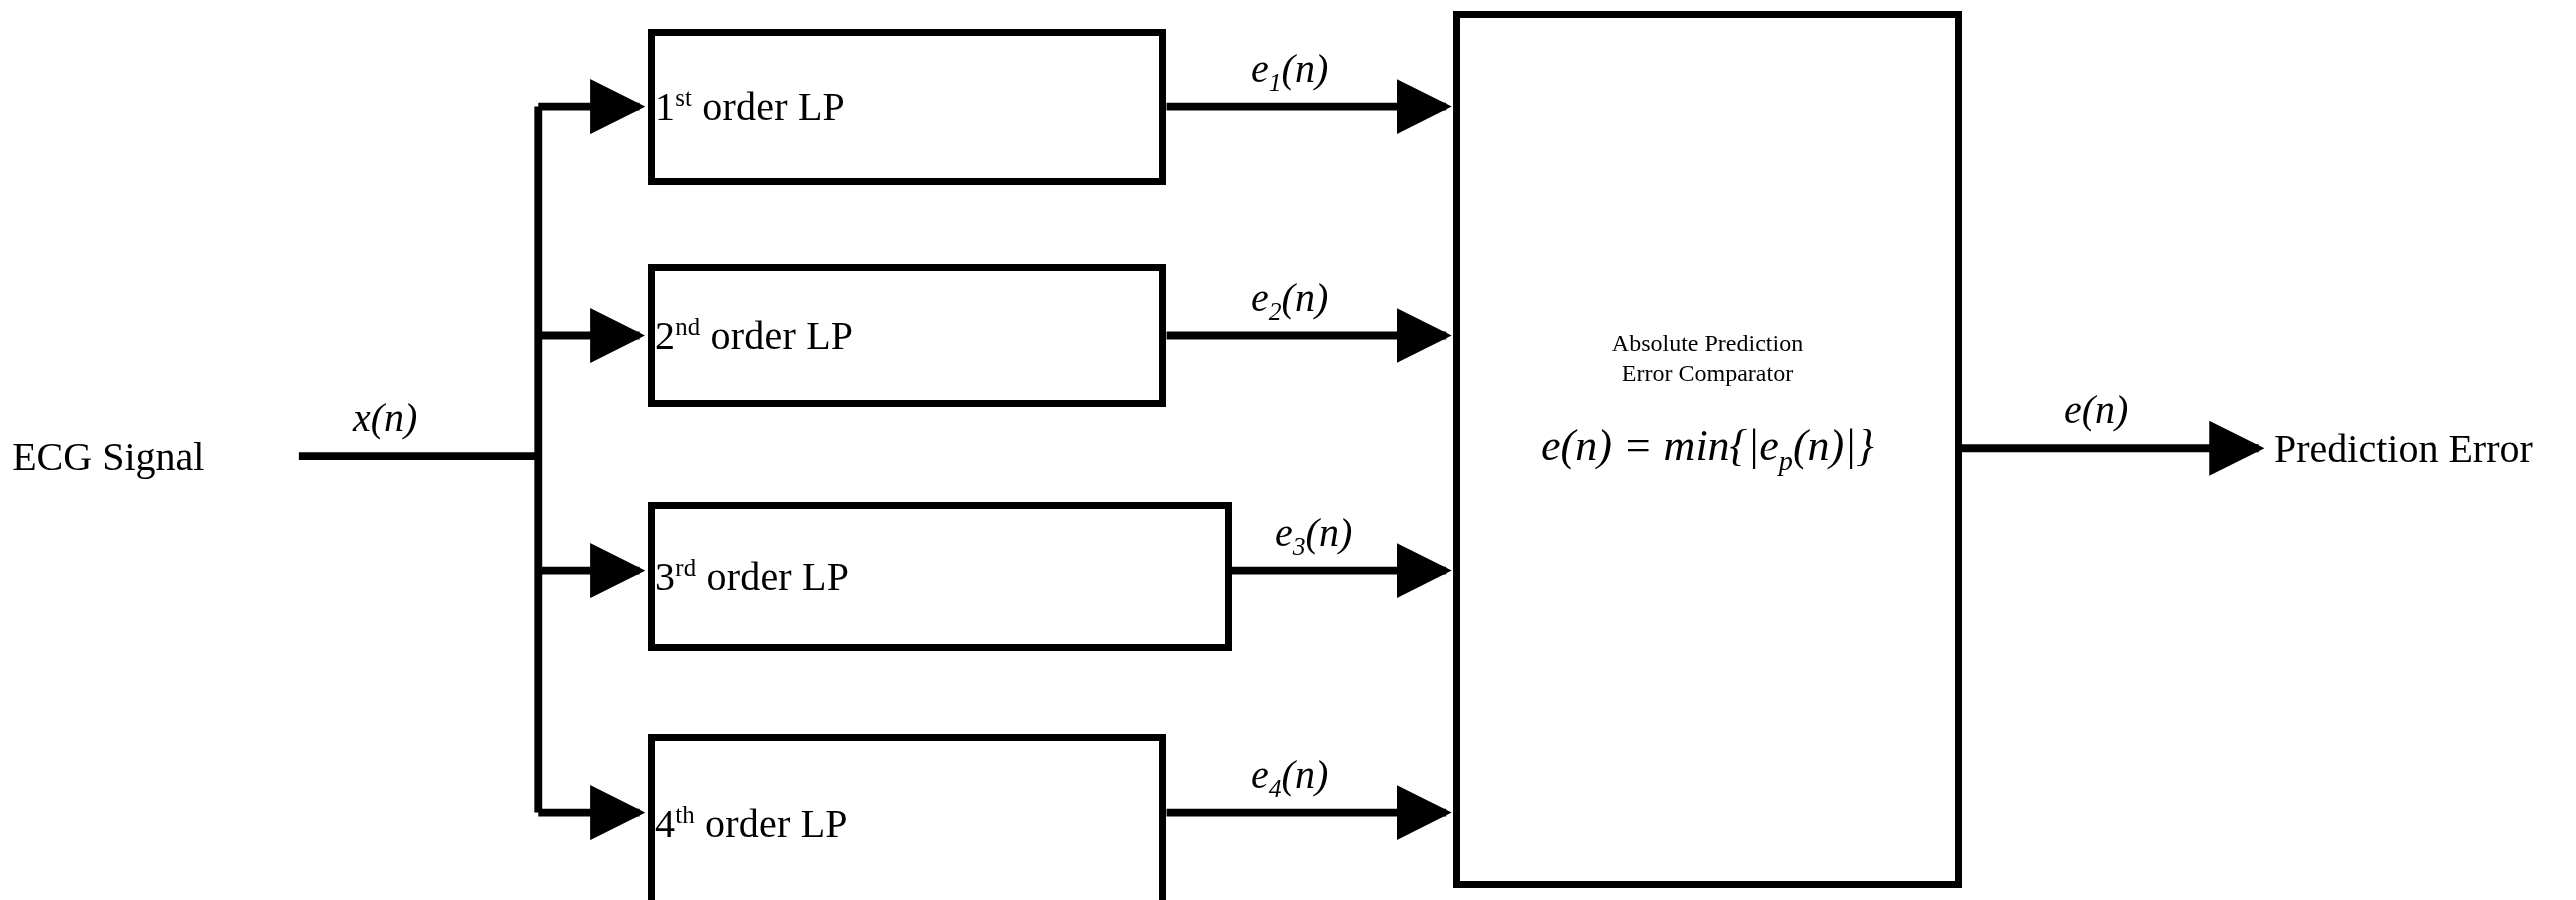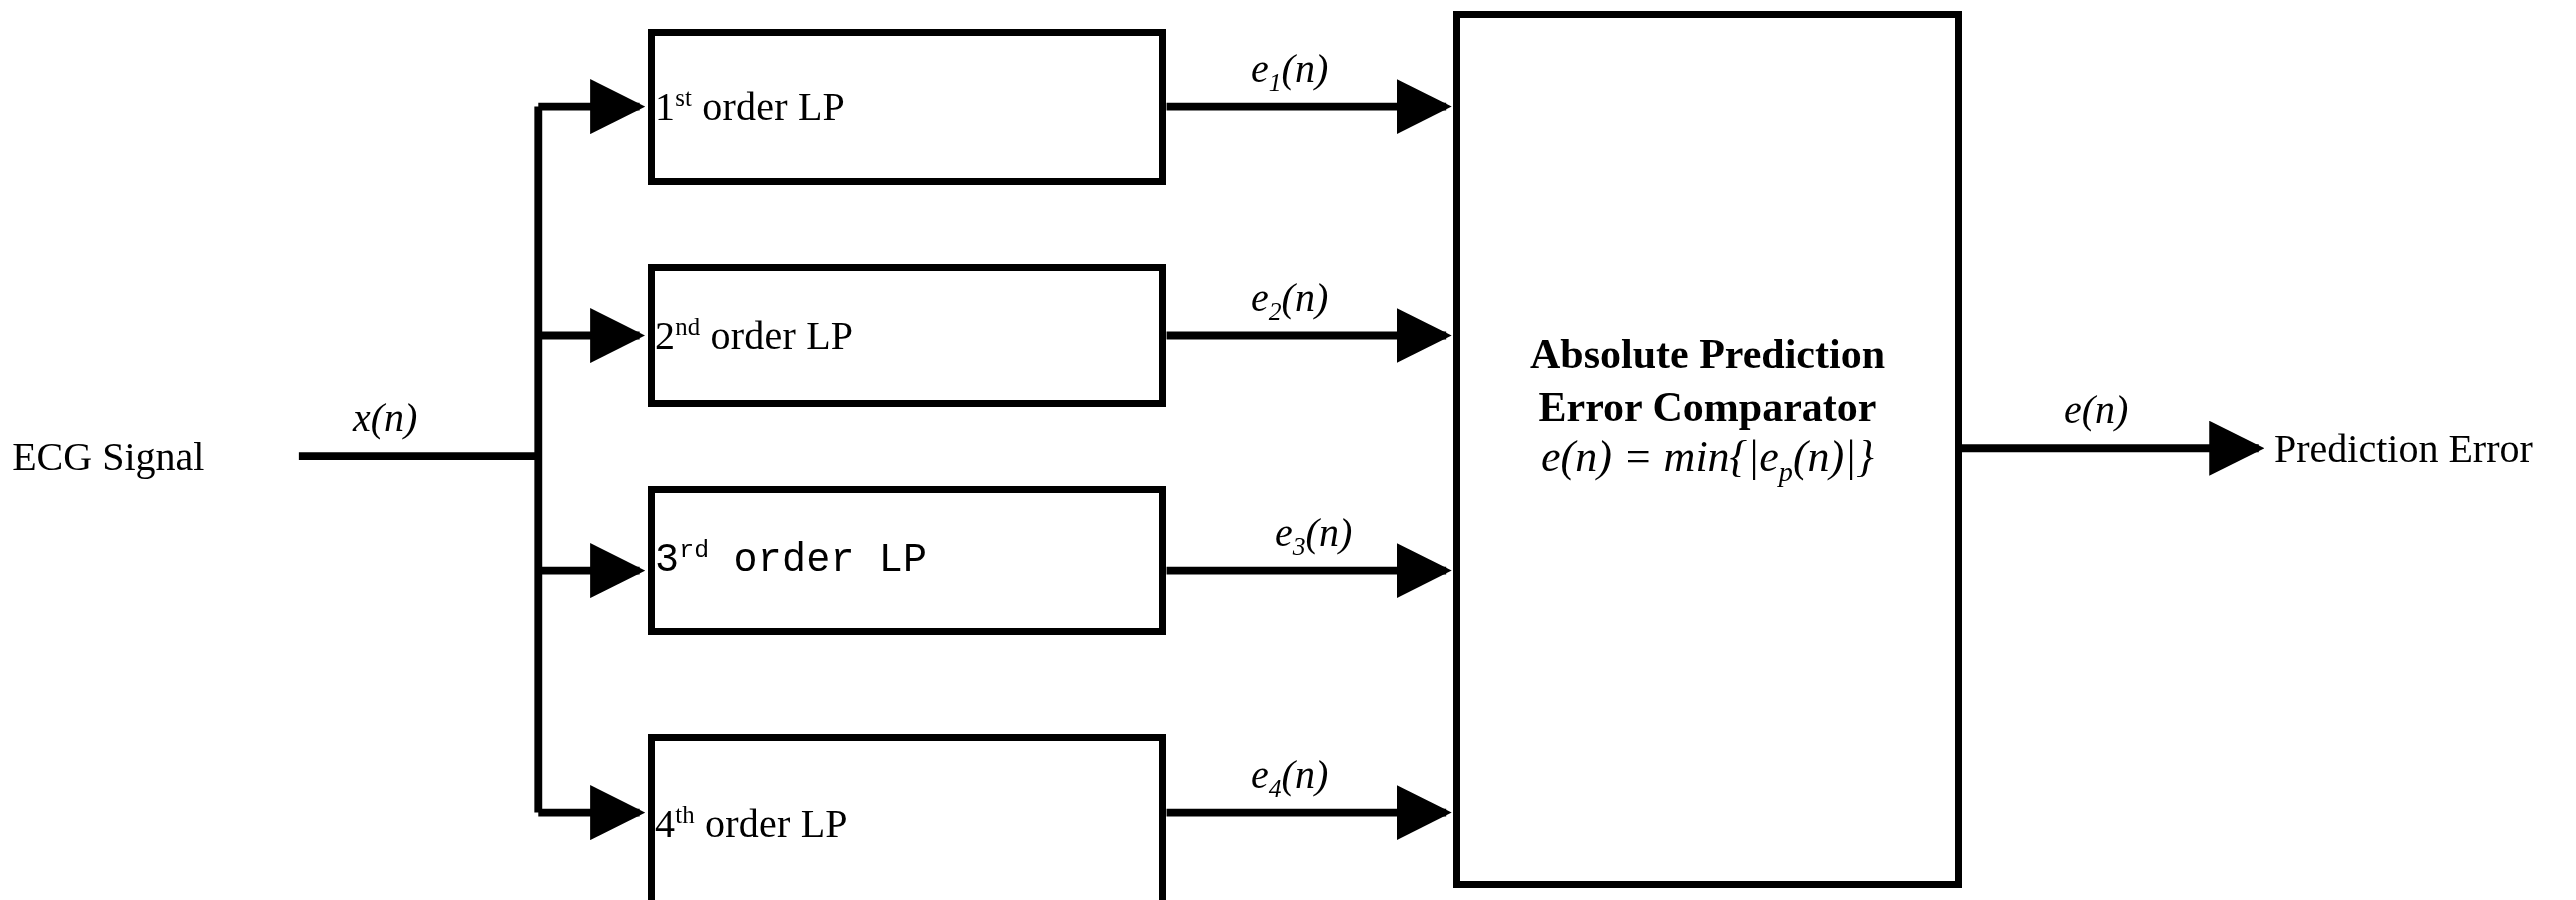--- a/index.html
+++ b/index.html
@@ -60,26 +60,26 @@
     box-sizing: border-box;
   }
   #comparator-inner {
     position: absolute;
     left: 0;
     right: 0;
     top: 310px;
     text-align: center;
   }
   #comparator-title {
-    font-size: 42px;
+    font-size: 24px;
     line-height: 1.28;
     white-space: pre-line;
-    font-weight: bold;
   }
   #comparator-formula {
+    margin-top: 35px;
     font-size: 44px;
     font-style: italic;
     line-height: 1;
     white-space: nowrap;
   }
   #comparator-formula .sub {
     font-size: 0.64em;
     vertical-align: sub;
     line-height: 0;
   }
@@ -145,21 +145,21 @@
       <span>1</span><sup>st</sup><span> order LP</span>
     </div>
   </div>
 
   <div class="lp-box" style="left:648px; top:264px; width:518px; height:143px;">
     <div class="lp-label">
       <span>2</span><sup>nd</sup><span> order LP</span>
     </div>
   </div>
 
-  <div class="lp-box" style="left:648px; top:486px; width:518px; height:149px;font-family:Liberation Mono, monospace;">
+  <div class="lp-box" style="left:648px; top:502px; width:584px; height:149px;">
     <div class="lp-label">
       <span>3</span><sup>rd</sup><span> order LP</span>
     </div>
   </div>
 
   <div class="lp-box" style="left:648px; top:734px; width:518px; height:180px;">
     <div class="lp-label">
       <span>4</span><sup>th</sup><span> order LP</span>
     </div>
   </div>

